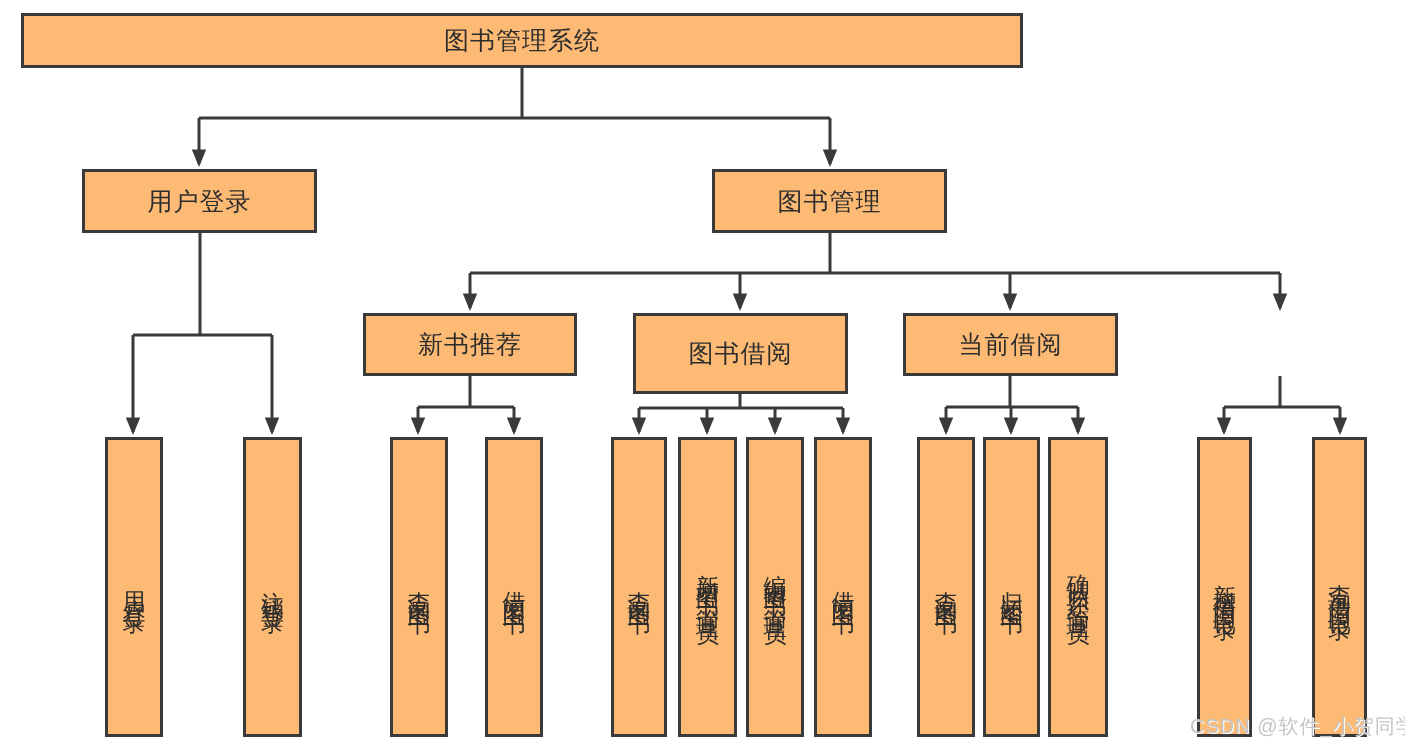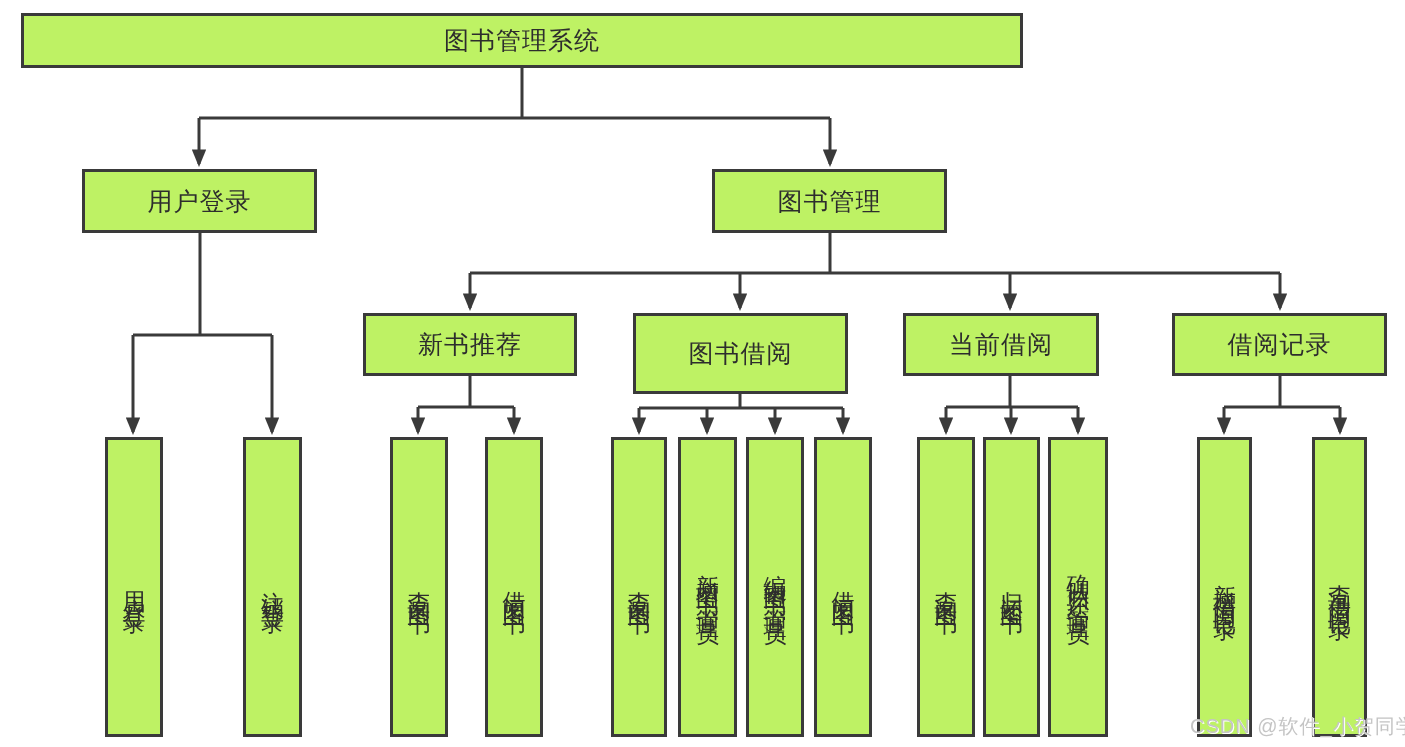--- a/index.html
+++ b/index.html
@@ -13,21 +13,21 @@
   }
   #wires {
     position: absolute;
     left: 0; top: 0;
     width: 1405px; height: 747px;
   }
   .node {
     position: absolute;
     box-sizing: border-box;
     border: 3px solid #3a3a3a;
-    background: #bef264;
+    background: #fdba74;
     display: flex;
     align-items: center;
     justify-content: center;
     color: #2d2d2d;
   }
   .h-label {
     font-size: 25px;
     letter-spacing: 1px;
     white-space: nowrap;
     color: #2d2d2d;
@@ -40,21 +40,21 @@
     line-height: 1;
     white-space: nowrap;
     color: #2d2d2d;
   }
   
   #n-root            { left: 21px;   top: 13px;  width: 1002px; height: 55px; }
   #n-user-login      { left: 82px;   top: 169px; width: 235px;  height: 64px; }
   #n-book-mgmt       { left: 712px;  top: 169px; width: 235px;  height: 64px; }
   #n-new-book        { left: 363px;  top: 313px; width: 214px;  height: 63px; }
   #n-book-borrow     { left: 633px;  top: 313px; width: 215px;  height: 81px; }
-  #n-current-borrow  { left: 903px;  top: 313px; width: 196px;  height: 63px; }
+  #n-current-borrow  { left: 903px;  top: 313px; width: 215px;  height: 63px; }
   #n-borrow-records  { left: 1172px; top: 313px; width: 215px;  height: 63px; }
   #n-leaf-user-login     { left: 105px;  top: 437px; width: 58px; height: 300px; }
   #n-leaf-logout         { left: 243px;  top: 437px; width: 59px; height: 300px; }
   #n-leaf-query-1        { left: 390px;  top: 437px; width: 58px; height: 300px; }
   #n-leaf-borrow-1       { left: 485px;  top: 437px; width: 58px; height: 300px; }
   #n-leaf-query-2        { left: 611px;  top: 437px; width: 56px; height: 300px; }
   #n-leaf-add-book       { left: 678px;  top: 437px; width: 59px; height: 300px; }
   #n-leaf-edit-book      { left: 746px;  top: 437px; width: 58px; height: 300px; }
   #n-leaf-borrow-2       { left: 814px;  top: 437px; width: 58px; height: 300px; }
   #n-leaf-query-3        { left: 917px;  top: 437px; width: 58px; height: 300px; }
@@ -139,23 +139,20 @@
 
   <div class="node" id="n-new-book">
     <span class="h-label">新书推荐</span>
   </div>
   <div class="node" id="n-book-borrow">
     <span class="h-label">图书借阅</span>
   </div>
   <div class="node" id="n-current-borrow">
     <span class="h-label">当前借阅</span>
   </div>
-  <div class="node" id="n-borrow-records">
-    <span class="h-label">借阅记录</span>
-  </div>
 
   <div class="node" id="n-leaf-user-login">
     <span class="v-label">用户登录</span>
   </div>
   <div class="node" id="n-leaf-logout">
     <span class="v-label">注销登录</span>
   </div>
 
   <div class="node" id="n-leaf-query-1">
     <span class="v-label">查询图书</span>

